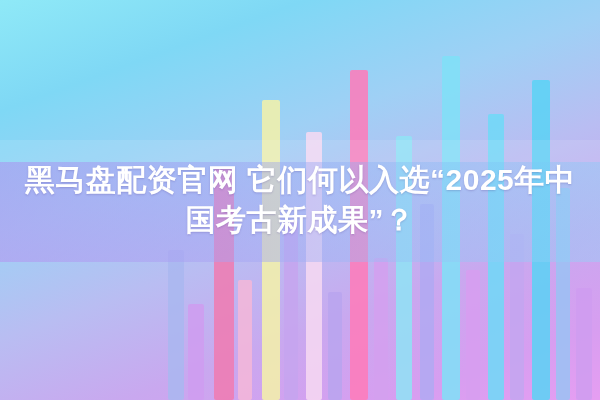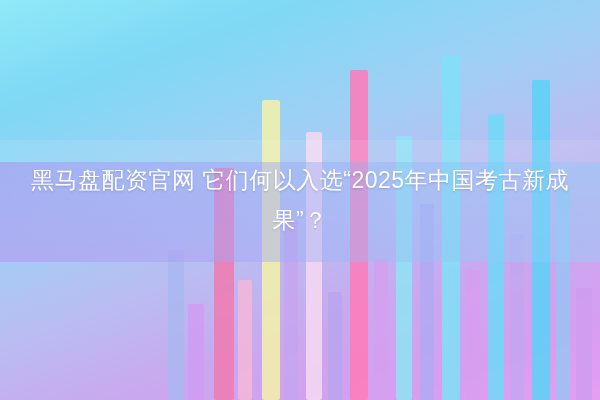--- a/index.html
+++ b/index.html
@@ -55,23 +55,23 @@
     width: 600px;
     height: 400px;
     display: flex;
     align-items: center;
     justify-content: center;
   }
   .headline {
     width: 560px;
     text-align: center;
     color: #ffffff;
-    font-size: 23px;
+    font-size: 30px;
     line-height: 40px;
-    font-weight: normal;
+    font-weight: bold;
     letter-spacing: 0.5px;
     text-shadow: 0 1px 2px rgba(80,60,140,0.25);
     margin: 16px;
     padding: 0;
   }
 </style>
 </head>
 <body>
 
 <div id="banner">

